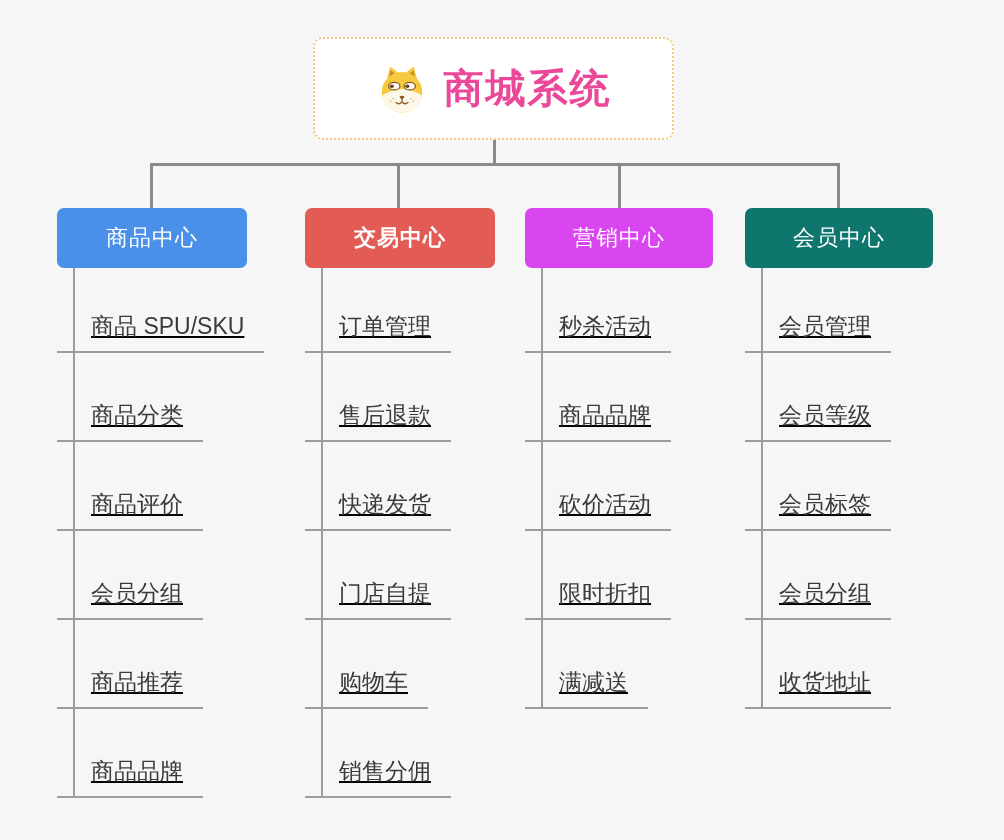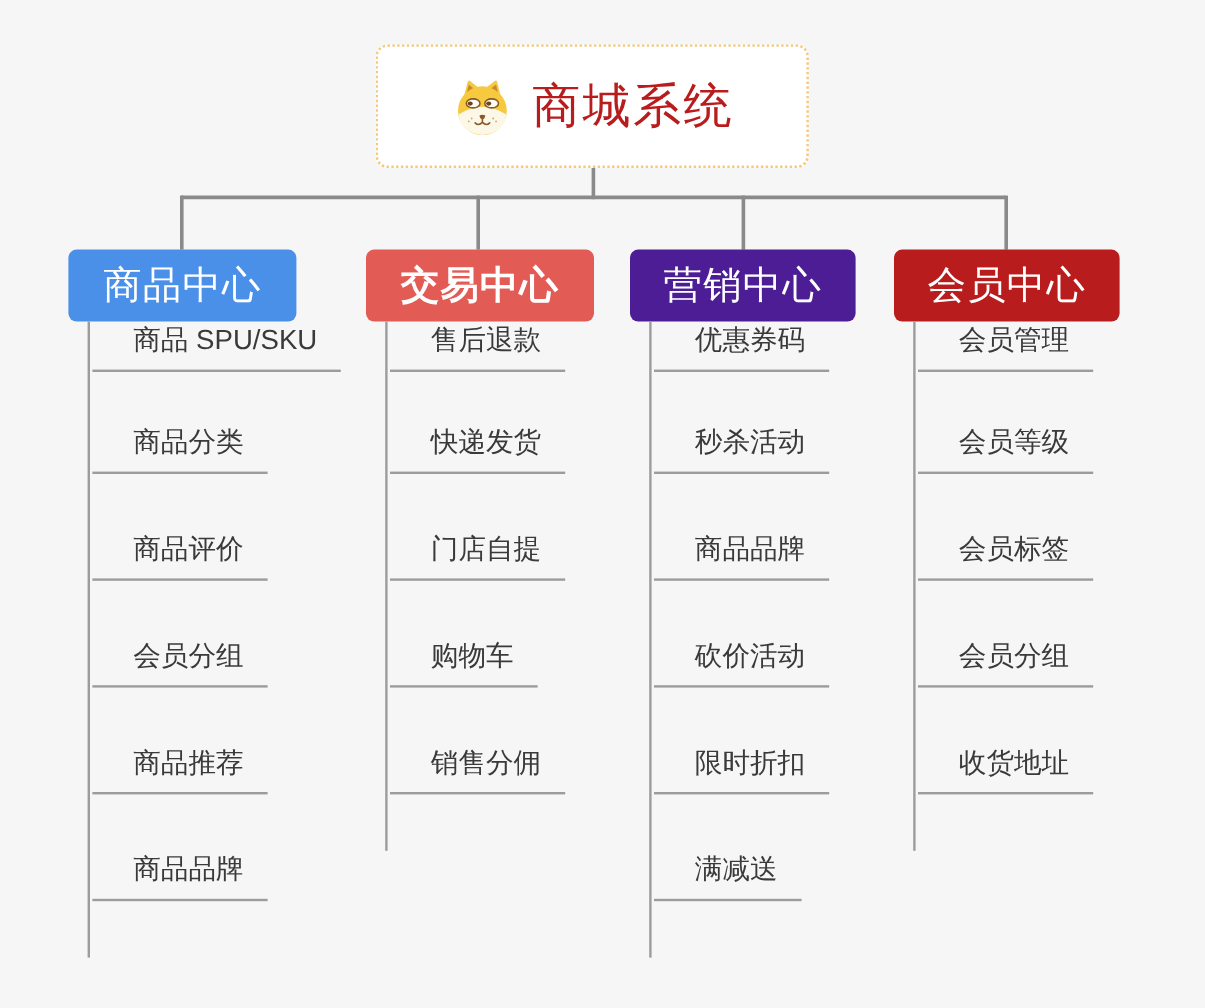--- a/index.html
+++ b/index.html
@@ -25,22 +25,22 @@
     border: 2px dotted #f6c77d;
     border-radius: 10px;
     display: flex;
     align-items: center;
     justify-content: center;
     gap: 16px;
   }
   .root-title {
     font-size: 40px;
     letter-spacing: 2px;
-    color: #b91c1c;
-    font-weight: 400;
+    color: #ec4899;
+    font-weight: 700;
   }
   .root-icon { width: 52px; height: 52px; flex: 0 0 auto; }
 
   
   .conn { position: absolute; background: #8a8a8a; }
   .conn-root-drop { left: 493px; top: 140px; width: 3px; height: 26px; }
   .conn-bus       { left: 150px; top: 163px; width: 689px; height: 3px; border-radius: 2px; }
   .conn-drop-1    { left: 150px; top: 163px; width: 3px; height: 45px; }
   .conn-drop-2    { left: 397px; top: 163px; width: 3px; height: 45px; }
   .conn-drop-3    { left: 618px; top: 163px; width: 3px; height: 45px; }
@@ -53,42 +53,43 @@
   .branch-3 { left: 525px; width: 188px; }
   .branch-4 { left: 745px; width: 188px; }
 
   .branch-header {
     height: 60px;
     border-radius: 7px;
     display: flex;
     align-items: center;
     justify-content: center;
     color: #ffffff;
-    font-size: 32px;
+    font-size: 22px;
     letter-spacing: 1px;
     cursor: default;
   }
 
   .branch-items {
     position: relative;
     margin-top: 0;
   }
   
   .branch-items::before {
     content: "";
     position: absolute;
     left: 16px; top: 0;
     width: 2px; height: 100%;
     background: #9c9c9c;
   }
   .branch-item {
     height: 89px;
     display: flex;
-    align-items: flex-start;
-    margin-left: 20px;
+    align-items: flex-end;
+    margin-left: 0;
+    text-decoration: underline;
   }
   .branch-item:first-child { height: 85px; }
   .branch-item .item-label {
     display: inline-block;
     padding: 0 20px 9px 34px;
     border-bottom: 2px solid #9c9c9c;
     font-size: 23px;
     color: #3a3a3a;
     white-space: nowrap;
   }
@@ -155,63 +156,63 @@
       <div class="branch-item">
           <span class="item-label">商品品牌</span>
         </div>
     </div>
   </div>
 
   <div class="branch branch-2">
     <div class="branch-header" style="background: rgb(226, 91, 85); font-weight: bold;">交易中心</div>
     <div class="branch-items">
       <div class="branch-item">
+          <span class="item-label">订单管理</span>
+        </div>
+      <div class="branch-item">
           <span class="item-label">售后退款</span>
         </div>
       <div class="branch-item">
           <span class="item-label">快递发货</span>
         </div>
       <div class="branch-item">
           <span class="item-label">门店自提</span>
         </div>
       <div class="branch-item">
           <span class="item-label">购物车</span>
         </div>
       <div class="branch-item">
           <span class="item-label">销售分佣</span>
         </div>
     </div>
   </div>
 
   <div class="branch branch-3">
-    <div class="branch-header" style="background: #4c1d95;">营销中心</div>
-    <div class="branch-items">
-      <div class="branch-item">
-          <span class="item-label">优惠券码</span>
-        </div>
+    <div class="branch-header" style="background: #d946ef;">营销中心</div>
+    <div class="branch-items">
       <div class="branch-item">
           <span class="item-label">秒杀活动</span>
         </div>
       <div class="branch-item">
           <span class="item-label">商品品牌</span>
         </div>
       <div class="branch-item">
           <span class="item-label">砍价活动</span>
         </div>
       <div class="branch-item">
           <span class="item-label">限时折扣</span>
         </div>
       <div class="branch-item">
           <span class="item-label">满减送</span>
         </div>
     </div>
   </div>
 
   <div class="branch branch-4">
-    <div class="branch-header" style="background: #b91c1c;">会员中心</div>
+    <div class="branch-header" style="background: #0f766e;">会员中心</div>
     <div class="branch-items">
       <div class="branch-item">
           <span class="item-label">会员管理</span>
         </div>
       <div class="branch-item">
           <span class="item-label">会员等级</span>
         </div>
       <div class="branch-item">
           <span class="item-label">会员标签</span>
         </div>

